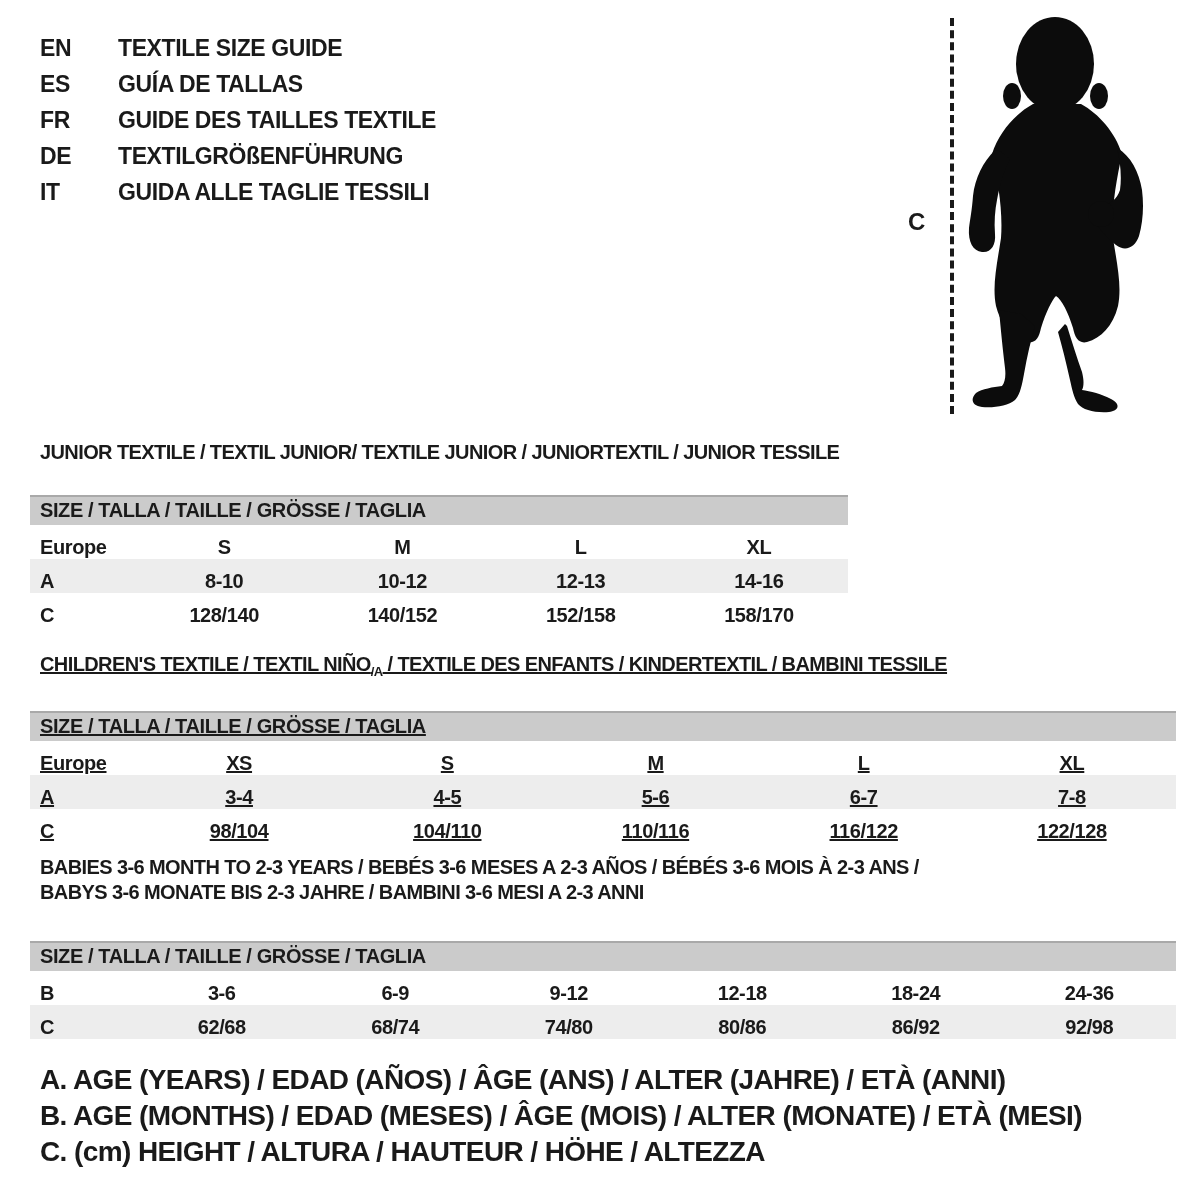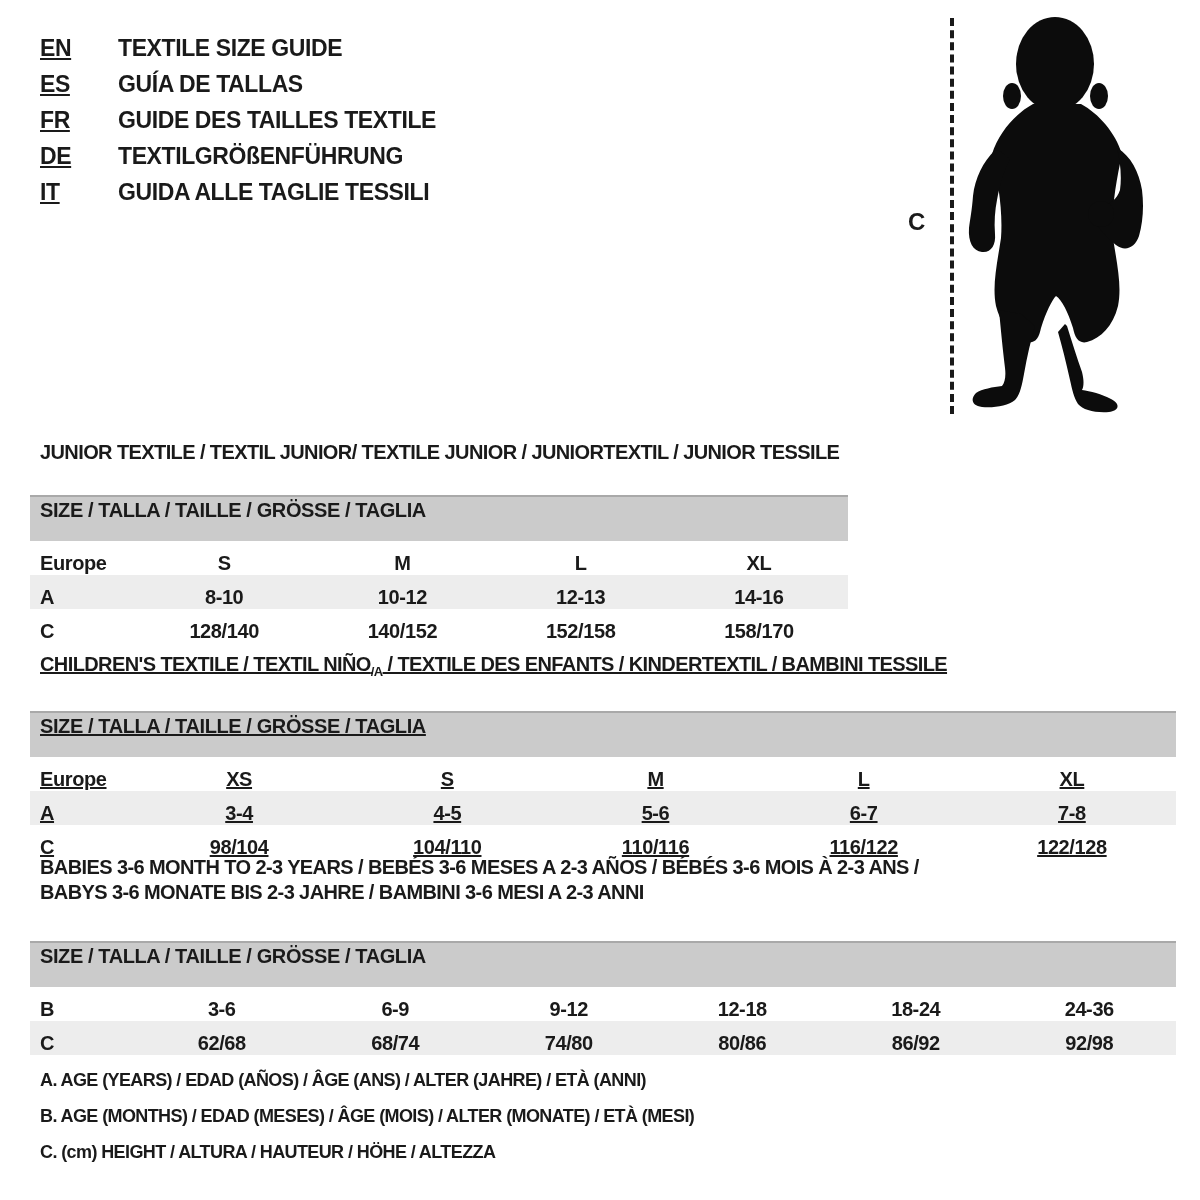--- a/index.html
+++ b/index.html
@@ -13,52 +13,52 @@
   .canvas {
     position:relative; width:1200px; height:1200px;
     background:#ffffff; overflow:hidden;
     font-stretch:condensed;
     letter-spacing:-0.4px;
   }
 
   
   .languages { position:absolute; top:30px; left:40px; }
   .lang-row { display:flex; line-height:36px; font-size:23px; }
-  .lang-code { width:78px;text-decoration:underline; }
+  .lang-code { width:78px; }
 
   
   .figure { position:absolute; top:12px; left:898px; width:300px; height:418px; }
   .figure-label { position:absolute; left:10px; top:196px; font-size:24px; }
   .measure-line { position:absolute; left:52px; top:6px; height:396px; width:0;
                   border-left:4px dashed #1a1a1a; }
   .silhouette { position:absolute; left:67px; top:2px; }
 
   
   .sec { position:absolute; left:30px; }
   .sec-junior   { top:428px; width:818px; }
   .sec-children { top:640px; width:1146px;text-decoration:underline; }
   .sec-babies   { top:843px; width:1146px; }
   .sec-heading { font-size:20px; line-height:25px; margin-left:10px; letter-spacing:-0.6px;margin-top:12px; }
   .subscript { font-size:13px; vertical-align:sub; }
   .size-bar {
-    height:46px; background:#cbcbcb; border-top:2px solid #a9a9a9;
+    height:30px; background:#cbcbcb; border-top:2px solid #a9a9a9;
     line-height:27px; padding-left:10px; font-size:20px;
   }
   .sec-junior .size-bar   { margin-top:30px; }
   .sec-children .size-bar { margin-top:27px; }
   .sec-babies .size-bar   { margin-top:36px; }
   .trow { display:flex; height:34px; align-items:flex-end; font-size:20px; }
   .tbody .trow:nth-child(even) { background:#ededed; }
   .cell { white-space:nowrap; }
   .cell.label { width:105px; padding-left:10px; flex:none; }
   .cell.val { flex:1; text-align:center; }
 
   
   .notes { position:absolute; top:1062px; left:40px; }
-  .note { line-height:36px; font-size:18px; letter-spacing:-0.6px; }
+  .note { line-height:36px; font-size:28px; letter-spacing:-0.6px; }
 </style>
 </head>
 <body>
 
 <div class="canvas">
 
   <section class="languages">
     <div class="lang-row">
       <span class="lang-code">EN</span>
       <span class="lang-title">TEXTILE SIZE GUIDE</span>

